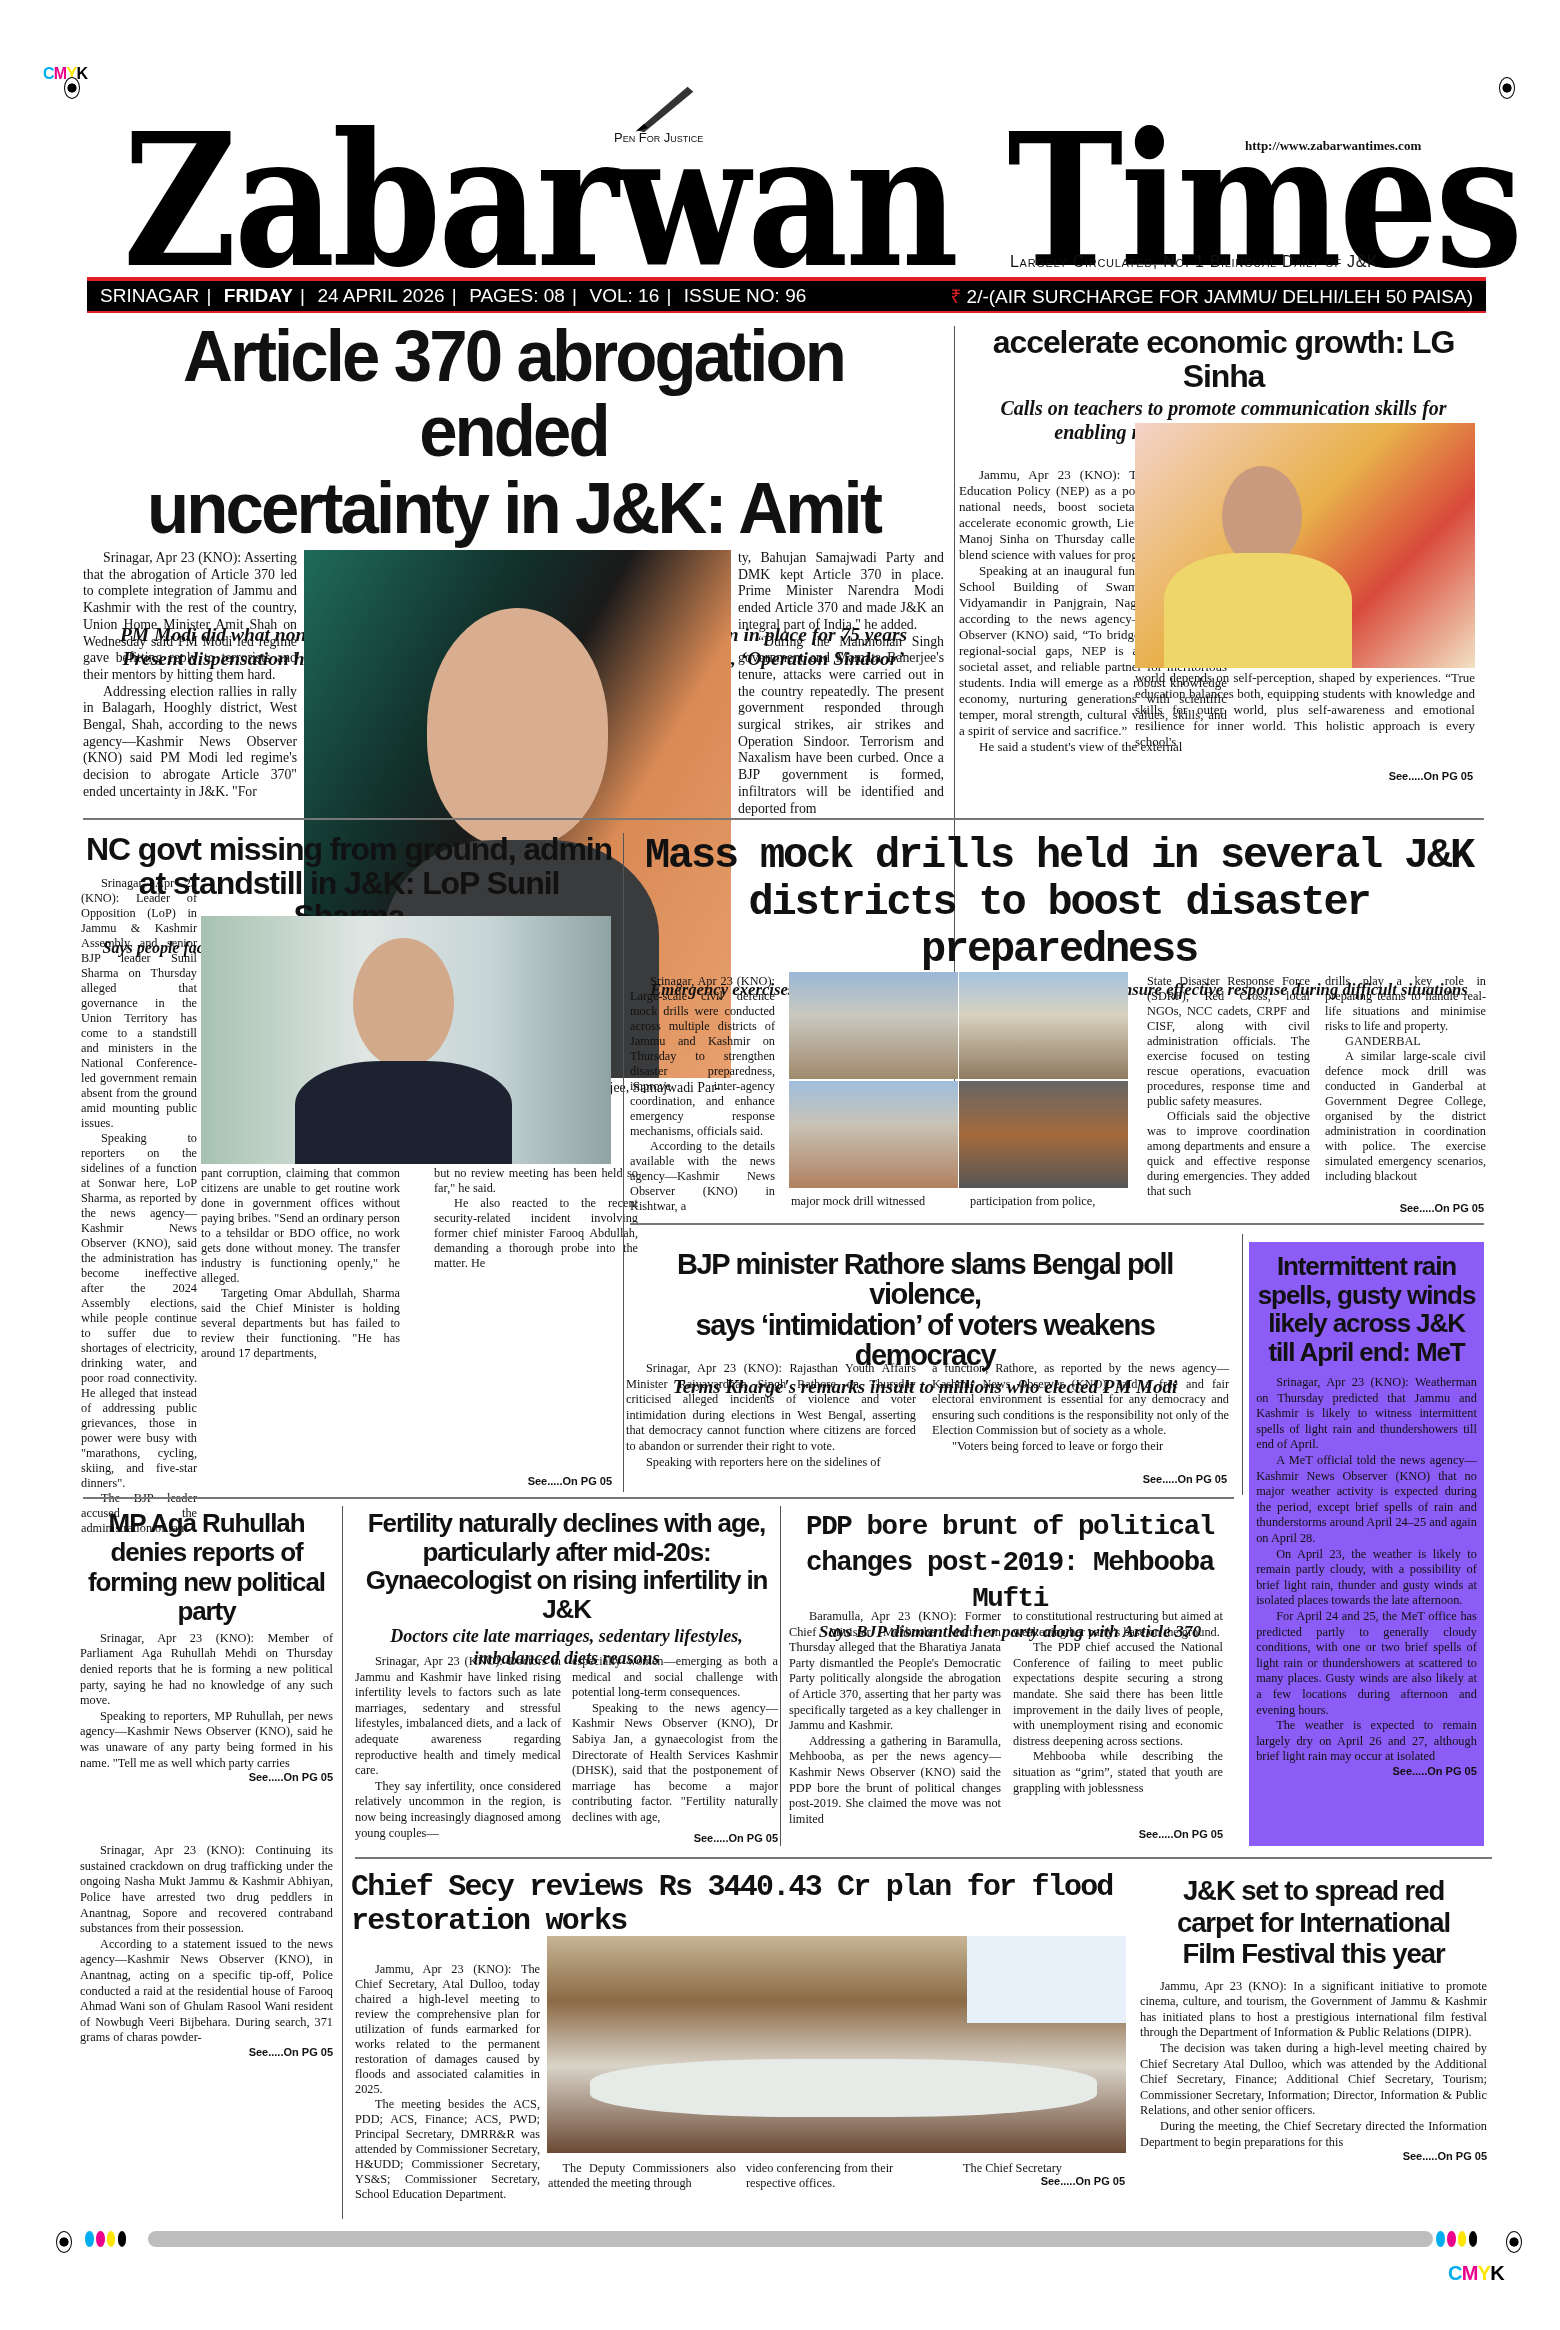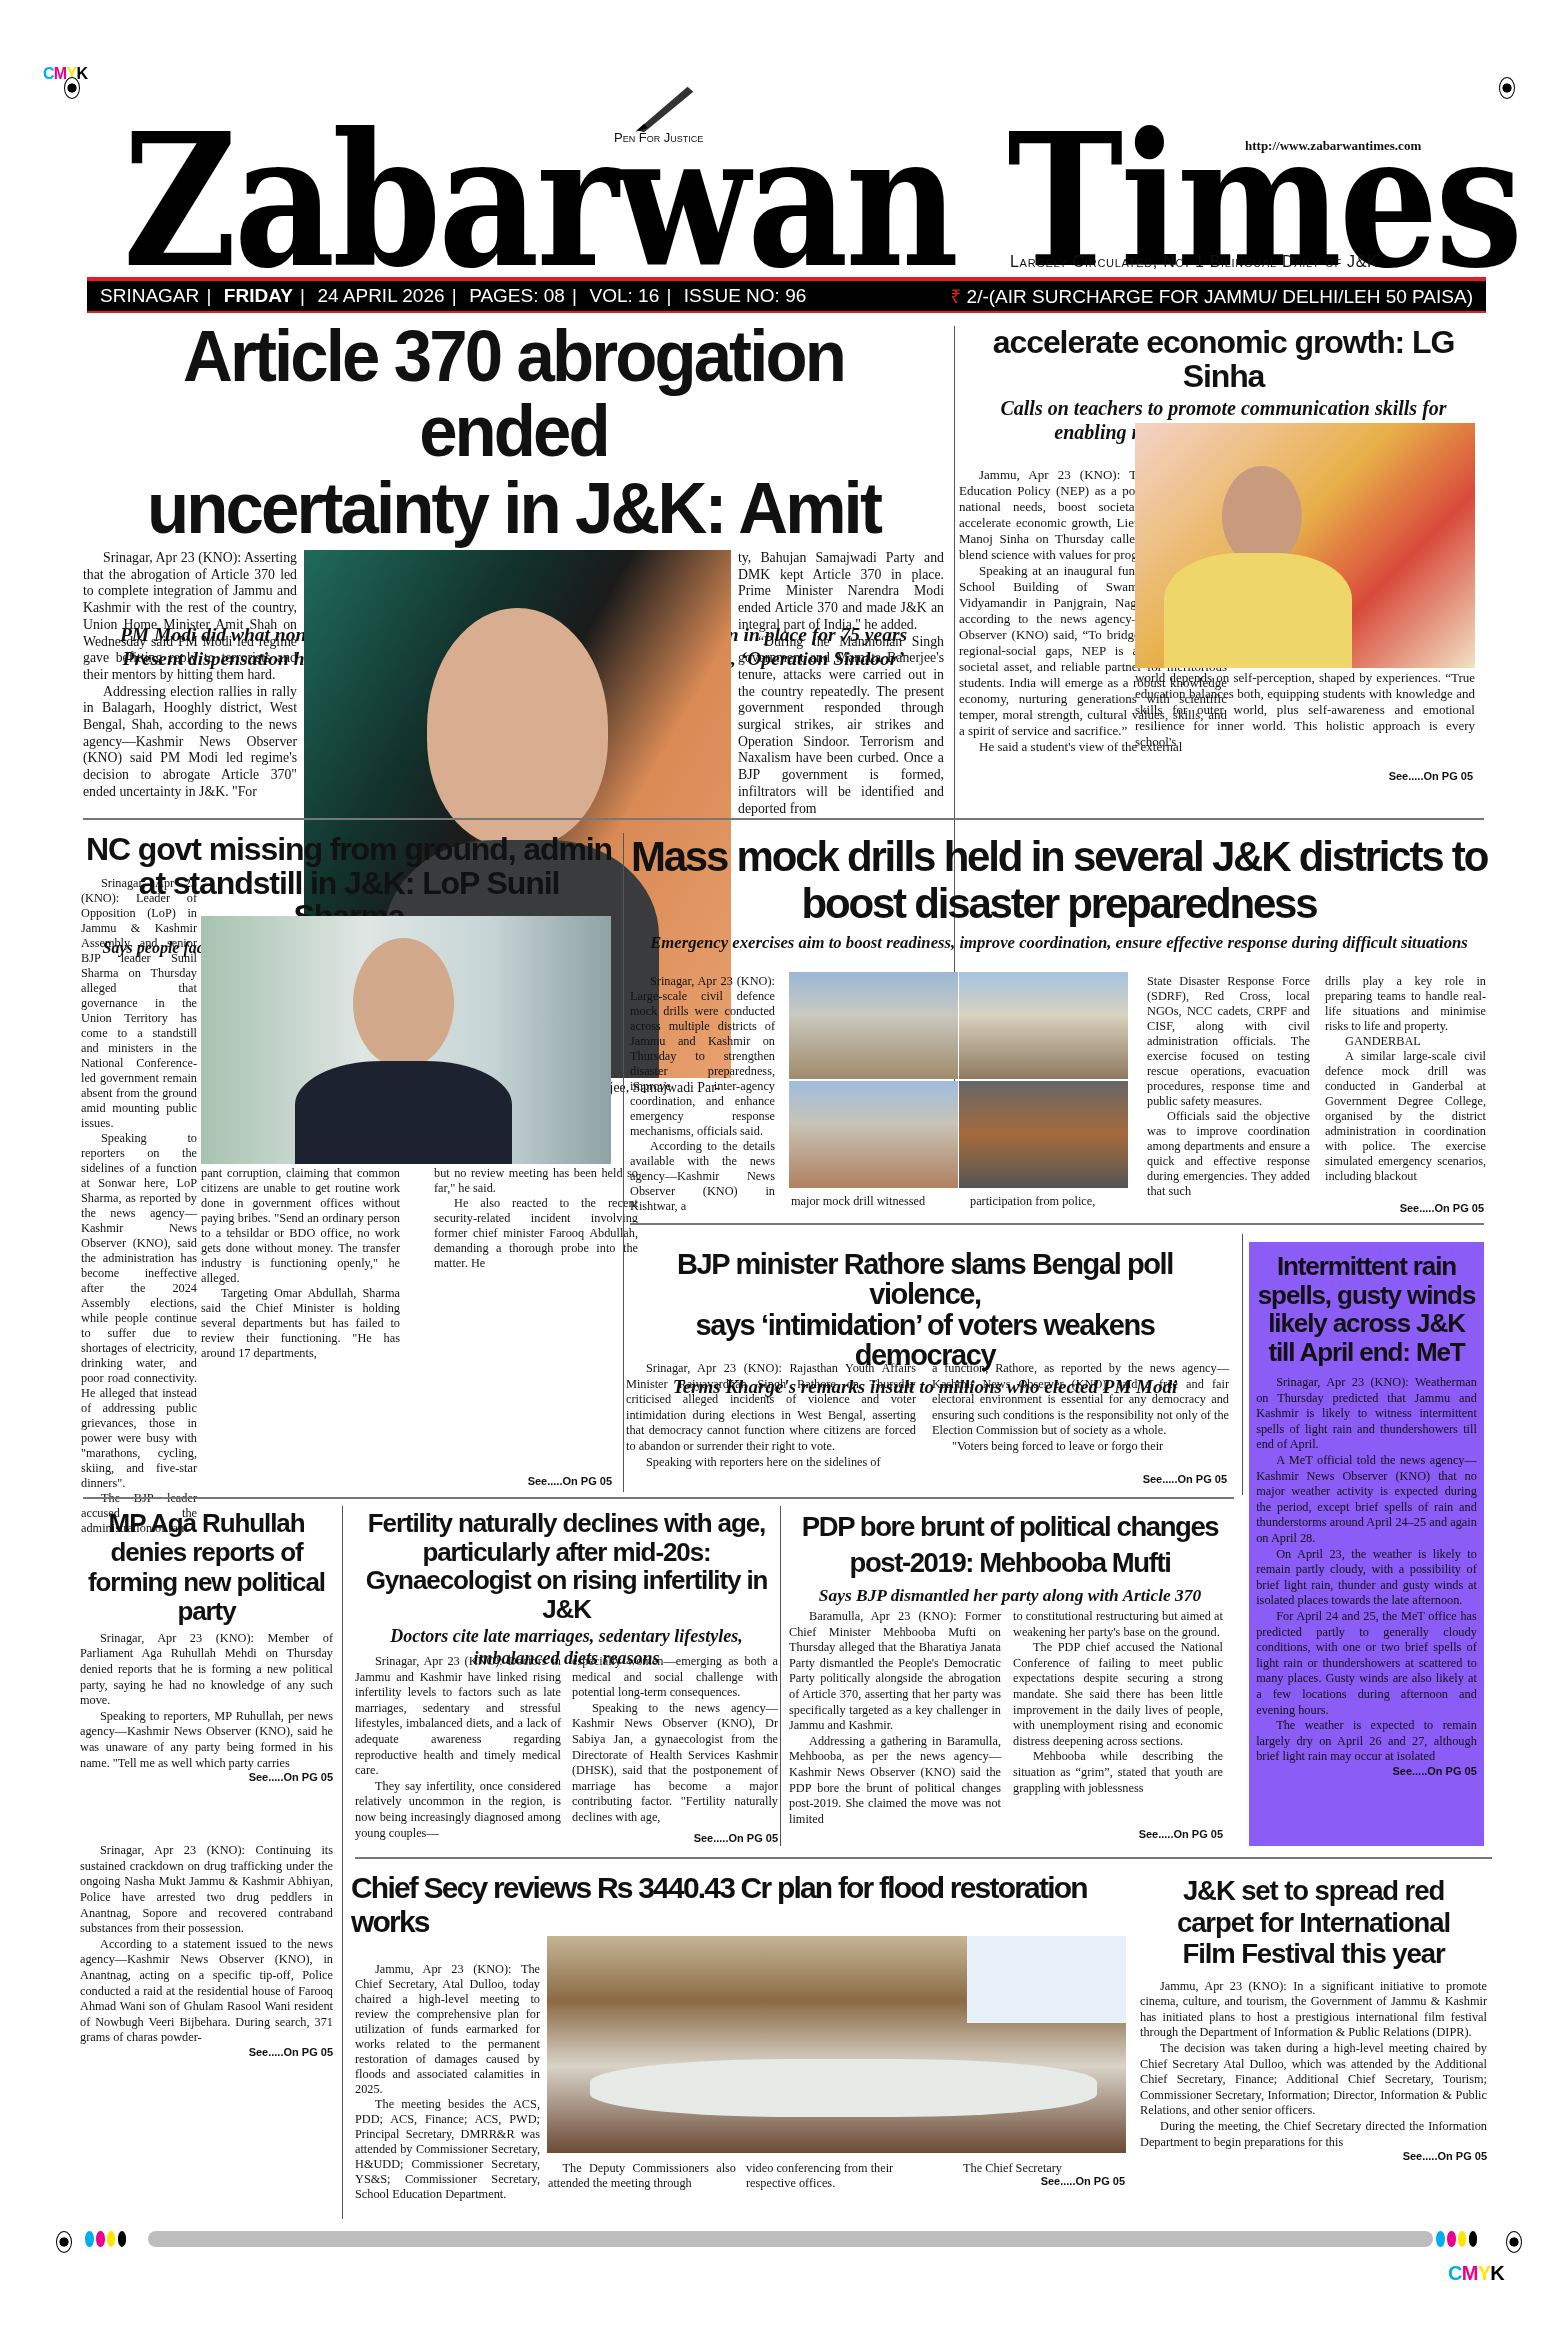--- a/index.html
+++ b/index.html
@@ -11,21 +11,21 @@
 .reg{width:16px;height:22px;border-radius:50%;border:1.4px solid #000;background:radial-gradient(circle,#000 35%,#fff 40%)}
 .masthead-title{font-family:"DejaVu Serif",serif;font-weight:bold;font-size:156px;letter-spacing:-2.9px;line-height:1;transform:scaleY(1.18);transform-origin:top left;color:#000}
 .tagline{font-family:"Liberation Sans",sans-serif;font-size:16px;font-variant:small-caps;letter-spacing:0.7px}
 .url{font-family:"Liberation Serif",serif;font-weight:bold;font-size:13px}
 .pen{font-family:"Liberation Sans",sans-serif;font-size:13px;font-variant:small-caps}
 .infobar{background:#000;color:#fff;border-top:4.3px solid #e31e24;border-bottom:2.9px solid #e31e24;display:flex;align-items:center;justify-content:space-between;padding:0 13px;font-family:"Liberation Sans",sans-serif;font-size:19px}
 .infobar .sep{margin:0 7.2px}
 .infobar b{font-weight:bold}
 .rupee{color:#e31e24}
 .hl{font-family:"Liberation Sans",sans-serif;font-weight:bold;text-align:center;line-height:1.05;letter-spacing:-1.4px}
-.hl-serif{font-family:Liberation Sans, sans-serif;font-weight:bold;text-align:center;line-height:1.12;letter-spacing:-1.4px}
+.hl-serif{font-family:Liberation Mono, monospace;font-weight:bold;text-align:center;line-height:1.12;letter-spacing:-1.4px}
 .sub{font-family:"Liberation Serif",serif;font-style:italic;font-weight:bold;text-align:center;line-height:1.22}
 .body{font-family:"Liberation Serif",serif;font-size:13.8px;line-height:16.7px;text-align:justify}
 .body p{text-indent:20px}
 .see{font-family:"Liberation Sans",sans-serif;font-weight:bold;font-size:11px;text-align:right}
 .rule{background:#777;height:2.2px}
 .vrule{background:#555;width:1.4px}
 .photo{overflow:hidden}
 .caption{font-family:"Liberation Serif",serif;font-size:13.8px}
 .yellow{background:#8b5cf6}
 .bottom-bar{background:#bdbdbd;border-radius:10px;height:16px}

